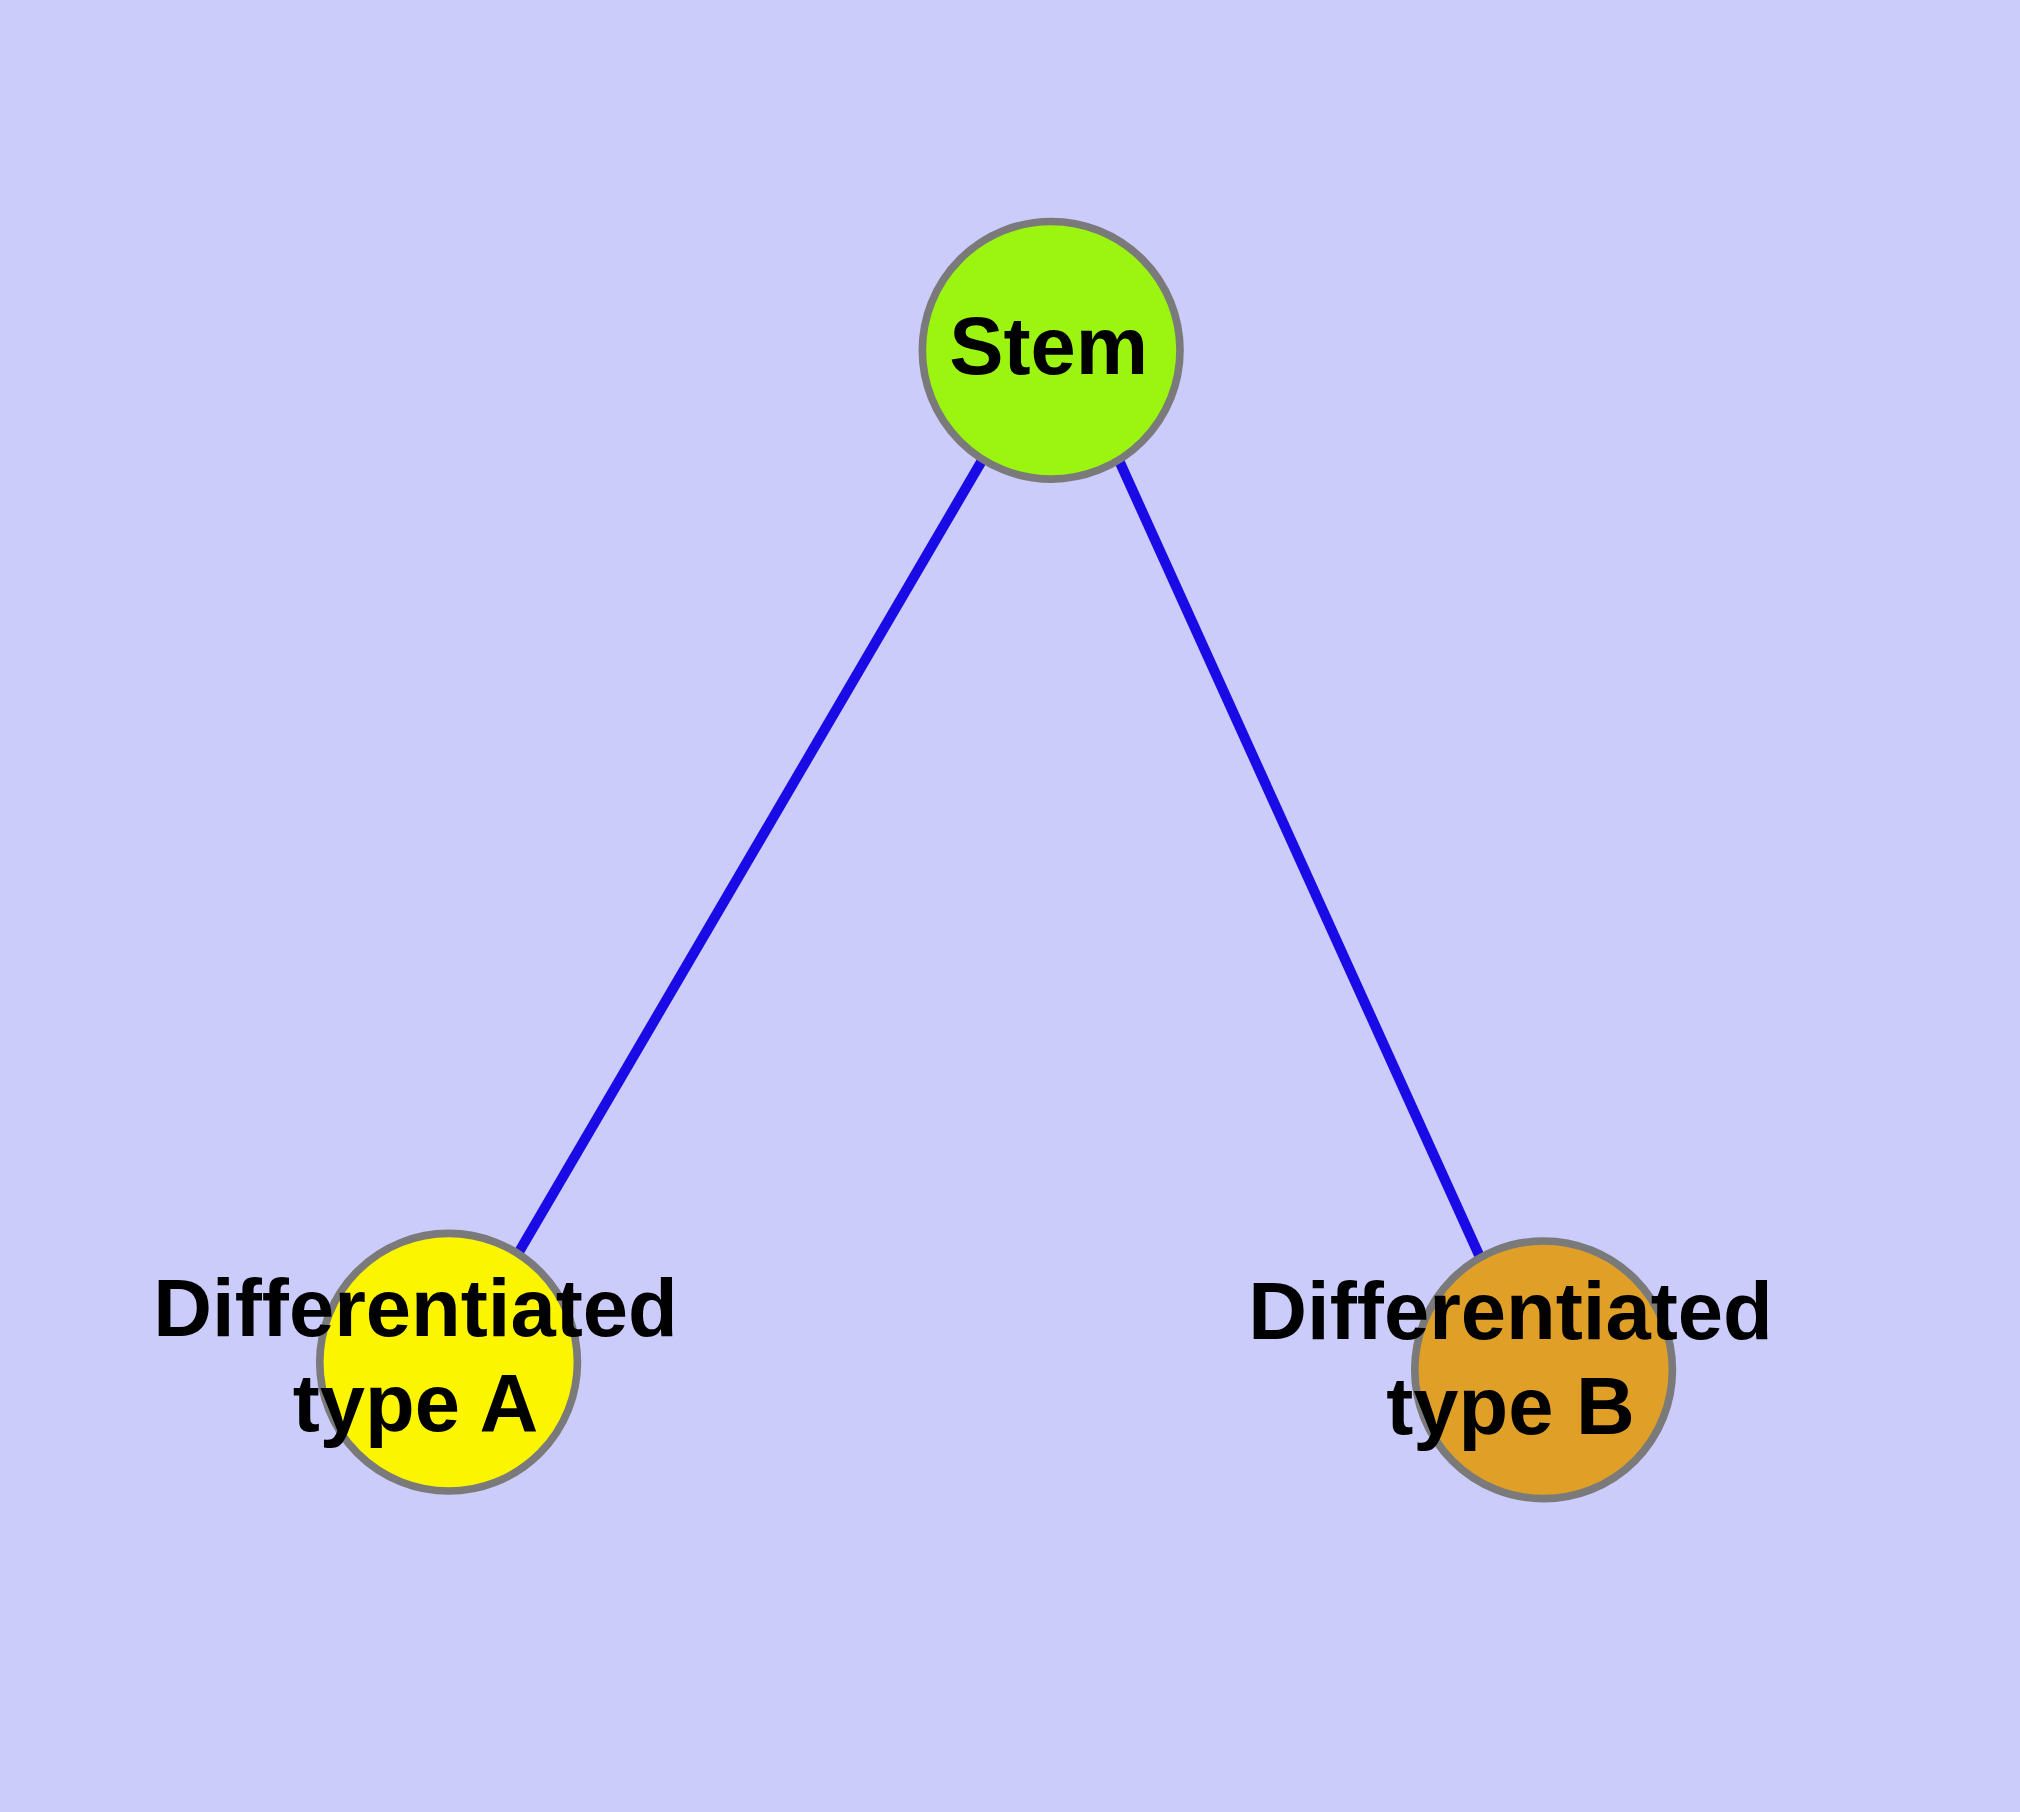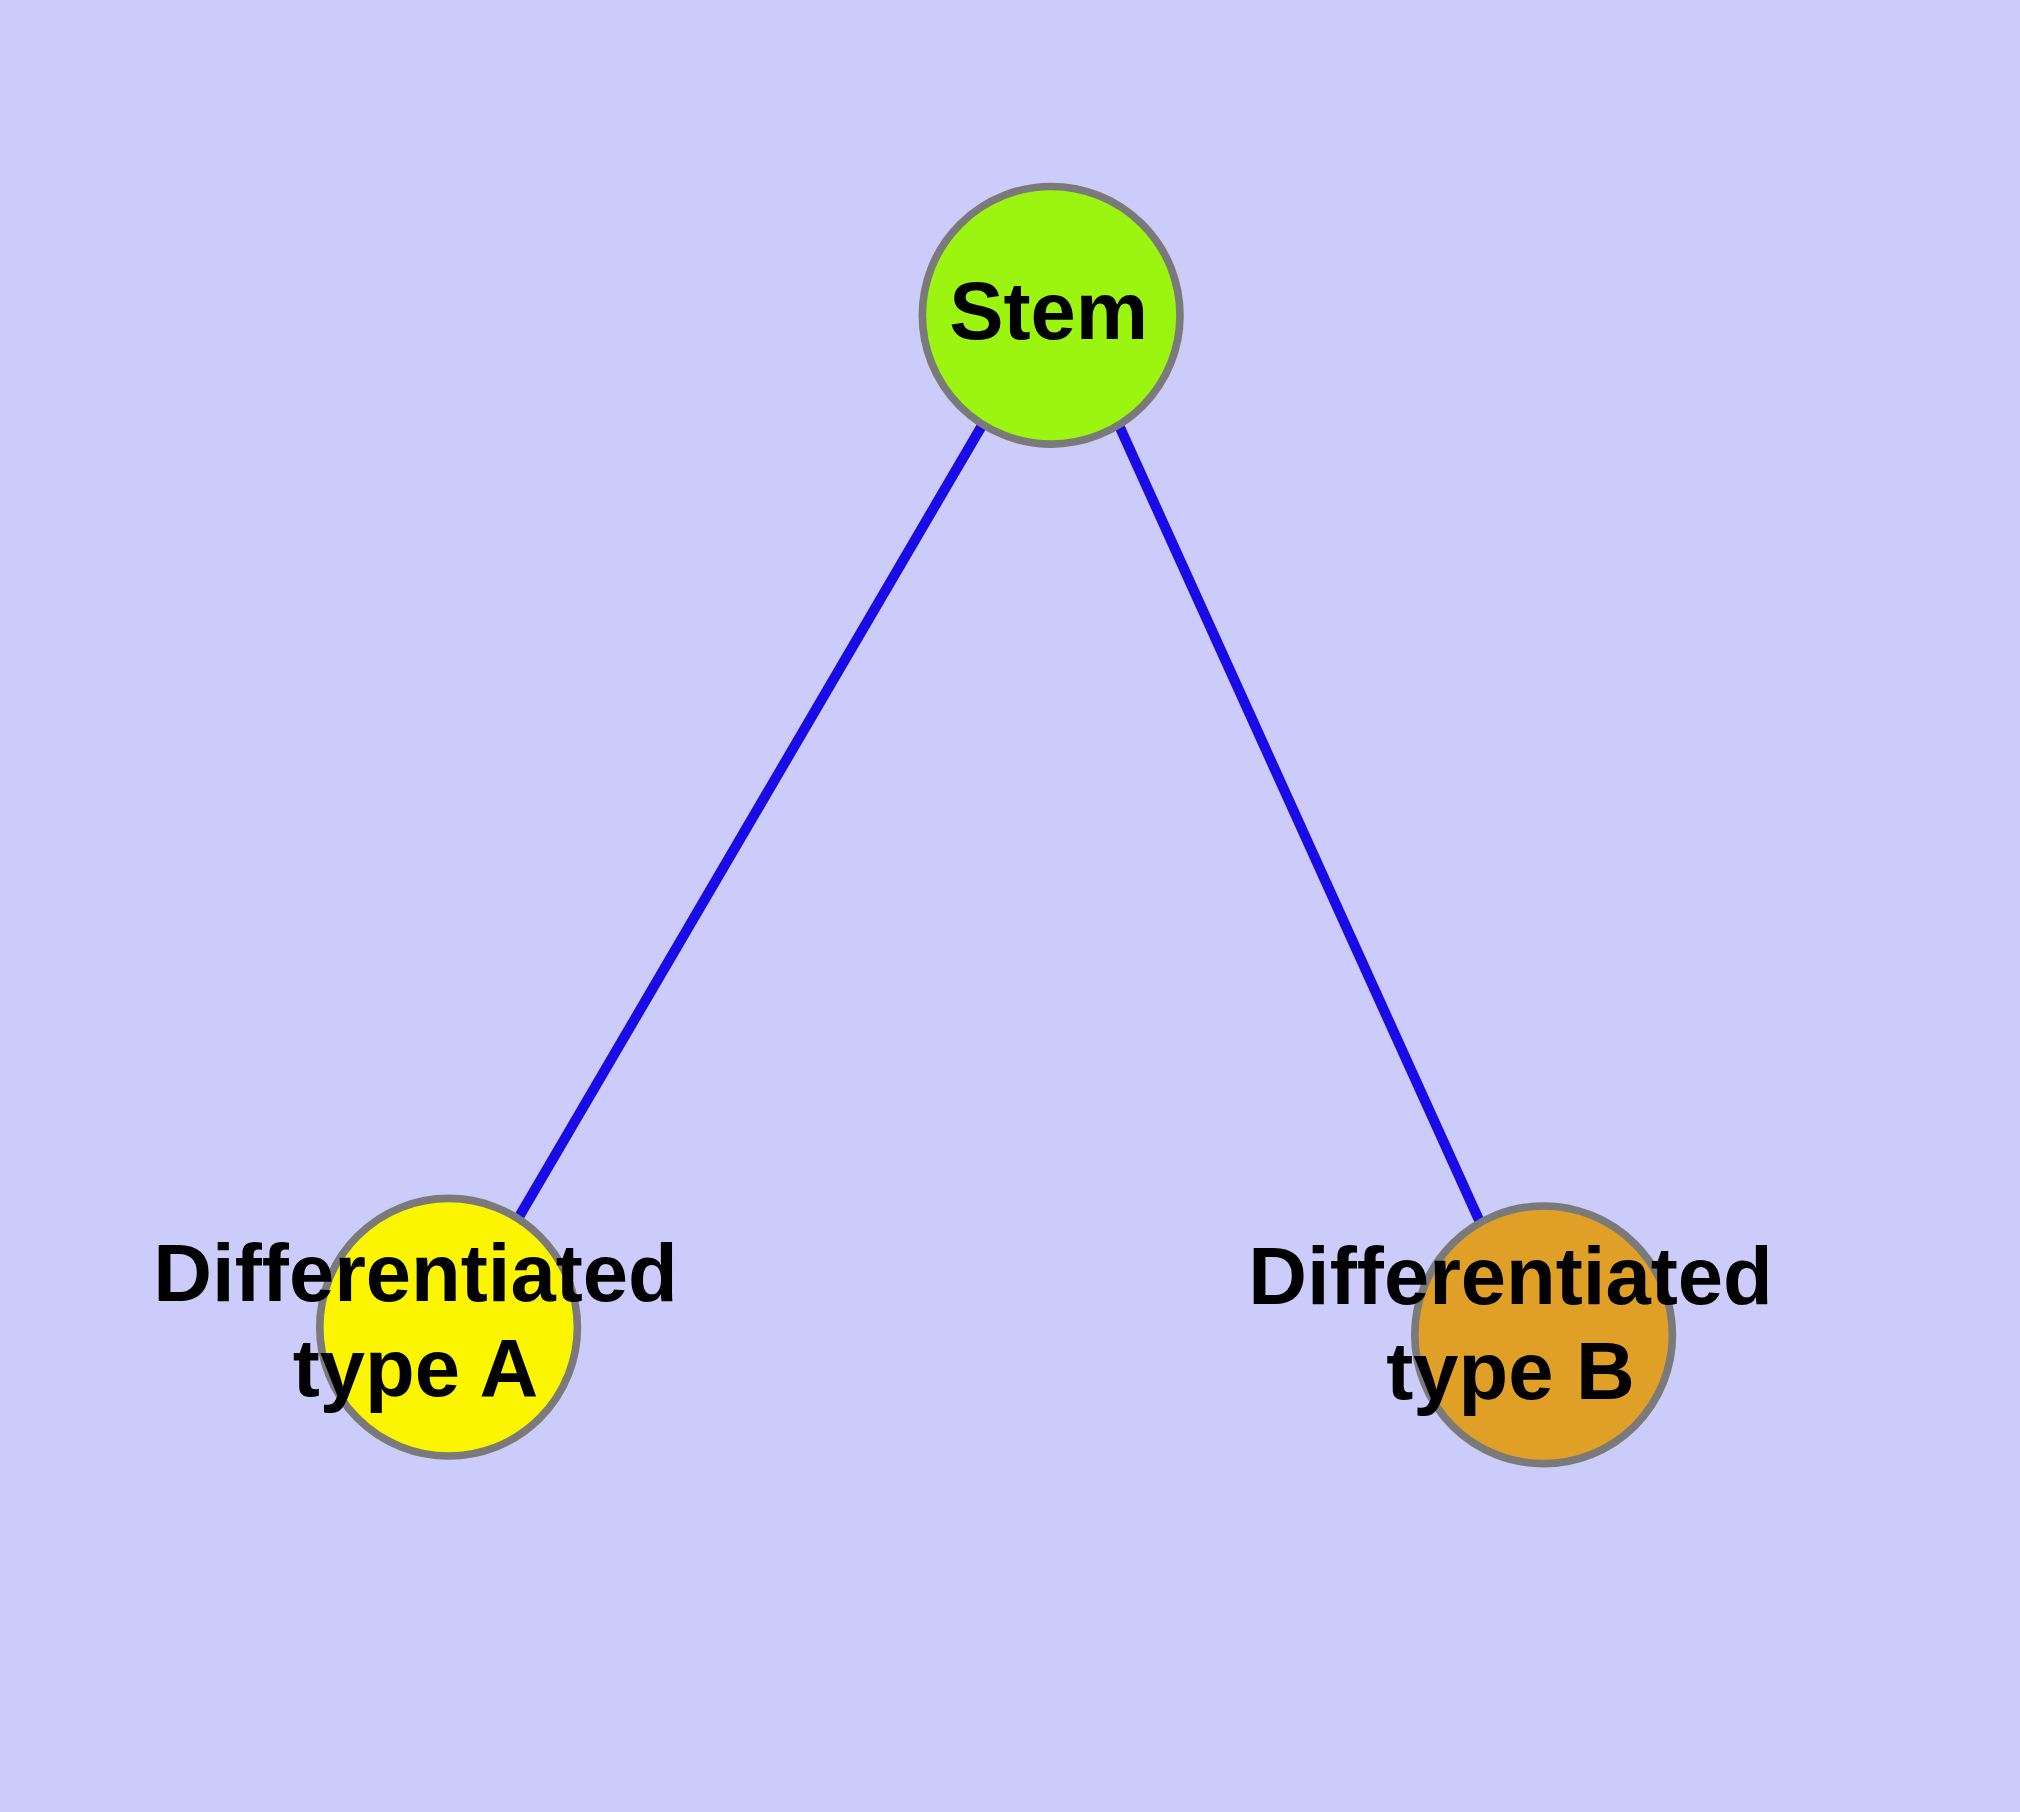--- a/index.html
+++ b/index.html
@@ -9,20 +9,21 @@
   }
   body {
     font-family: "Liberation Sans", sans-serif;
   }
   #canvas {
     position: relative;
     width: 2021px;
     height: 1626px;
     overflow: hidden;
     background: #ccccfa;
+    margin-top: 35px;
   }
   #graph-svg {
     position: absolute;
     left: 0;
     top: 0;
     width: 2021px;
     height: 1812px;
     display: block;
   }
   .node-circle {

